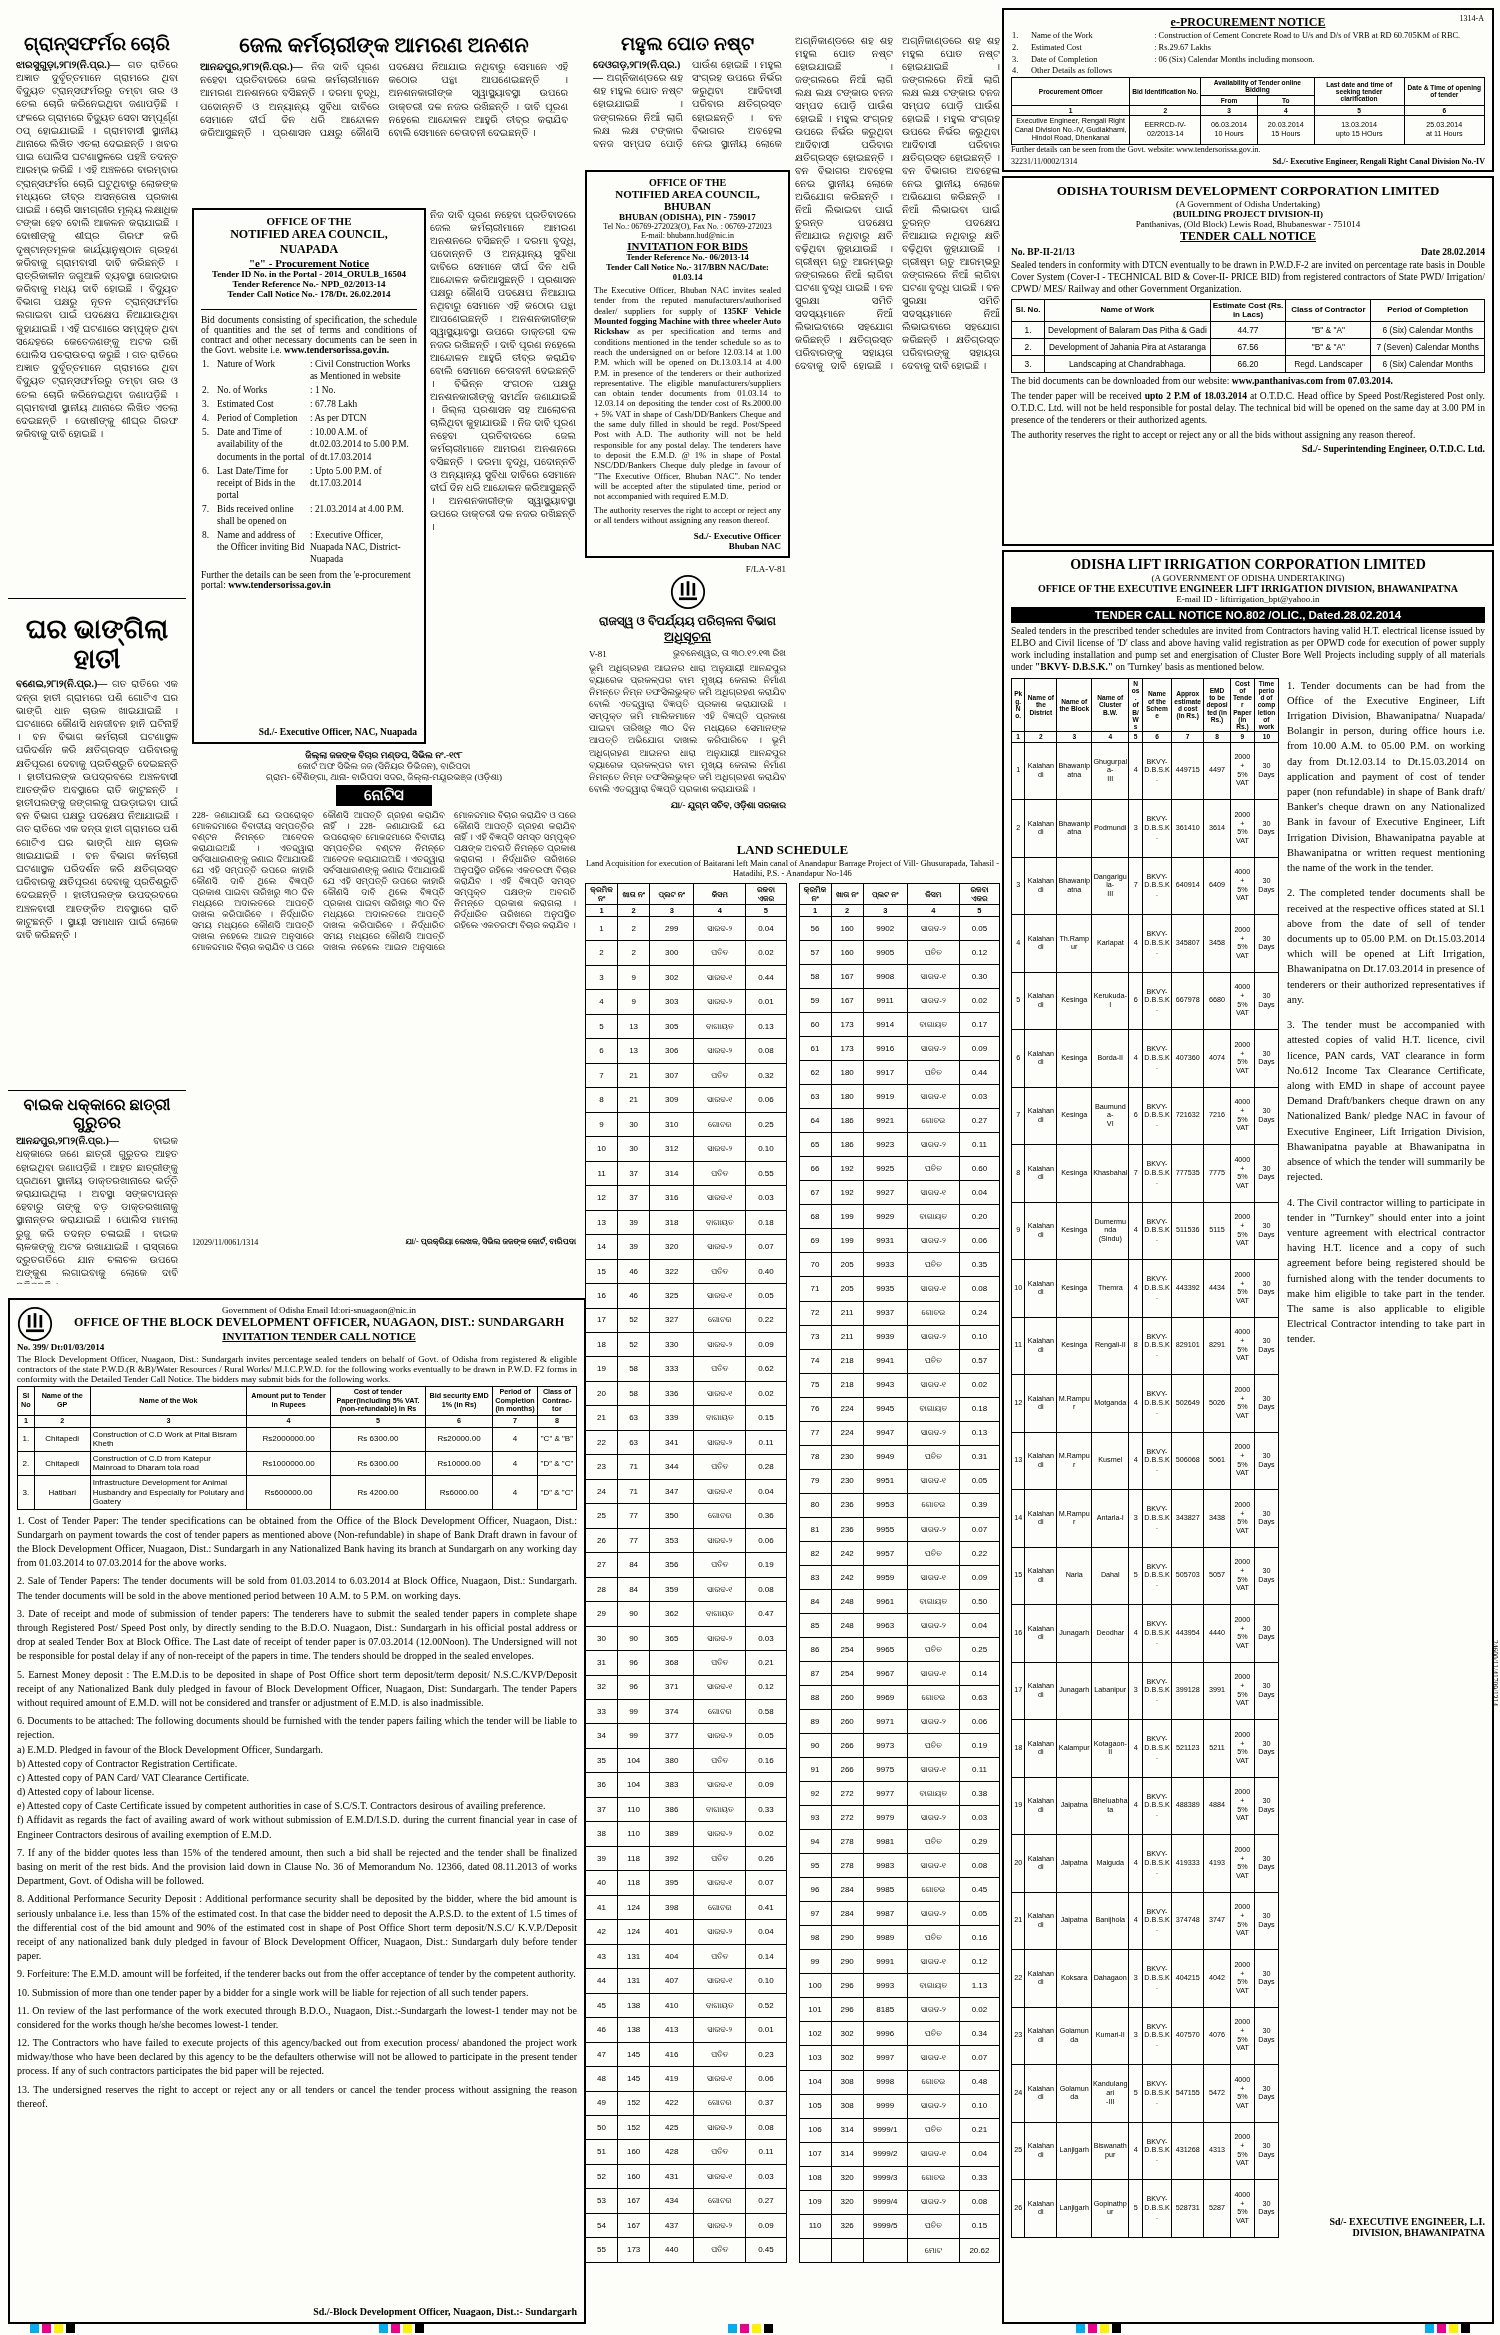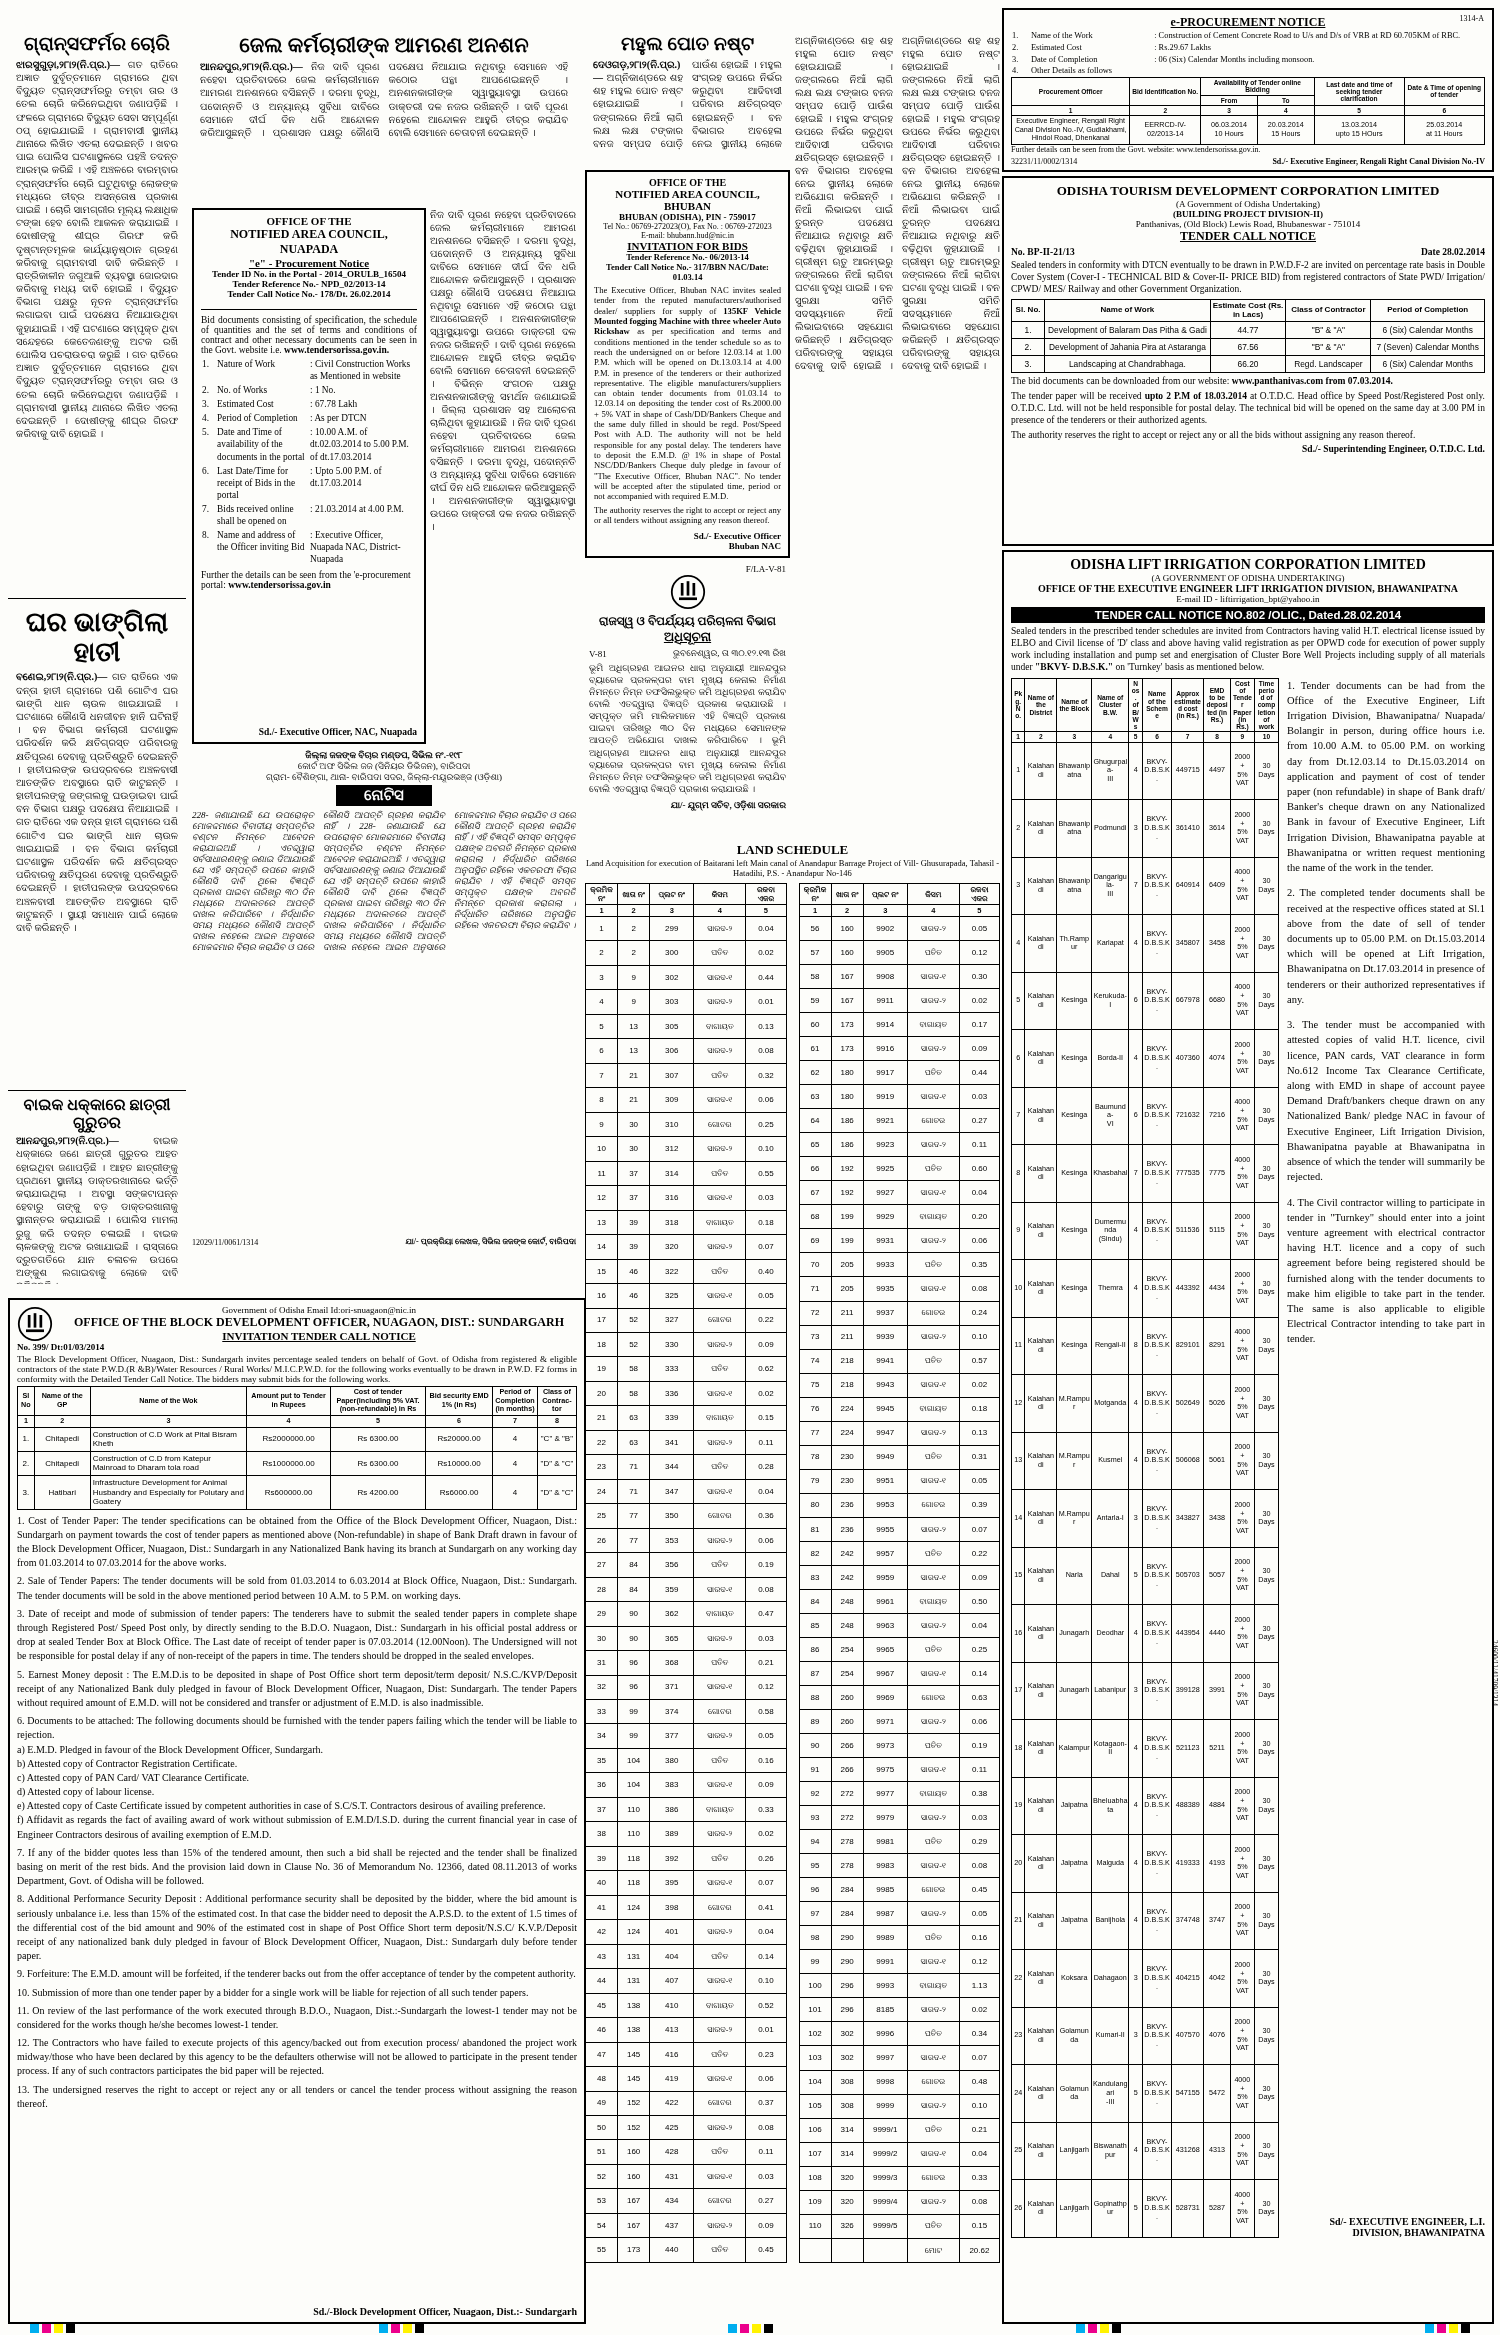--- a/index.html
+++ b/index.html
@@ -17,25 +17,25 @@
   .mt-auto{margin-top:auto;}
   .split{display:flex;justify-content:space-between;align-items:flex-end;margin-top:3px;}
 
   
   #masthead{position:absolute;left:6px;top:4px;width:1488px;height:22px;
     display:flex;justify-content:space-between;align-items:center;
     border-bottom:3px double #000;font-weight:bold;font-size:11px;}
 
   
   .hl{font-weight:bold;text-align:center;margin:0 0 3px;line-height:1.1;}
-  .hl19{font-size:19px;} .hl27{font-size:27px;border-top:1px solid #000;padding-top:9px;}
+  .hl19{font-size:19px;} .hl27{font-size:27px;border-top:1px solid #000;padding-top:16px;}
   .hl16{font-size:16px;border-top:1px solid #000;padding-top:5px;} .hl21{font-size:21px;} .hlm{font-size:19px;}
   .body{overflow:hidden;text-align:justify;font-size:10px;line-height:1.32;margin:2px 8px 0;}
   .cols2{column-count:2;column-gap:9px;}
-  .cols3{column-count:3;column-gap:9px;font-style:italic;}
+  .cols3{column-count:3;column-gap:9px;}
   .dateline{font-weight:bold;}
   #art-transformer{left:8px;top:34px;width:178px;height:558px;}
   #b-transformer{height:516px;}
   #art-elephant{left:8px;top:598px;width:178px;height:486px;}
   #b-elephant{height:408px;}
   #art-bike{left:8px;top:1090px;width:178px;height:202px;}
   #b-bike{height:150px;}
   #art-jail{left:192px;top:34px;width:384px;height:168px;}
   #b-jail{height:134px;}
   #jail-cont{left:430px;top:208px;width:146px;height:536px;overflow:hidden;

